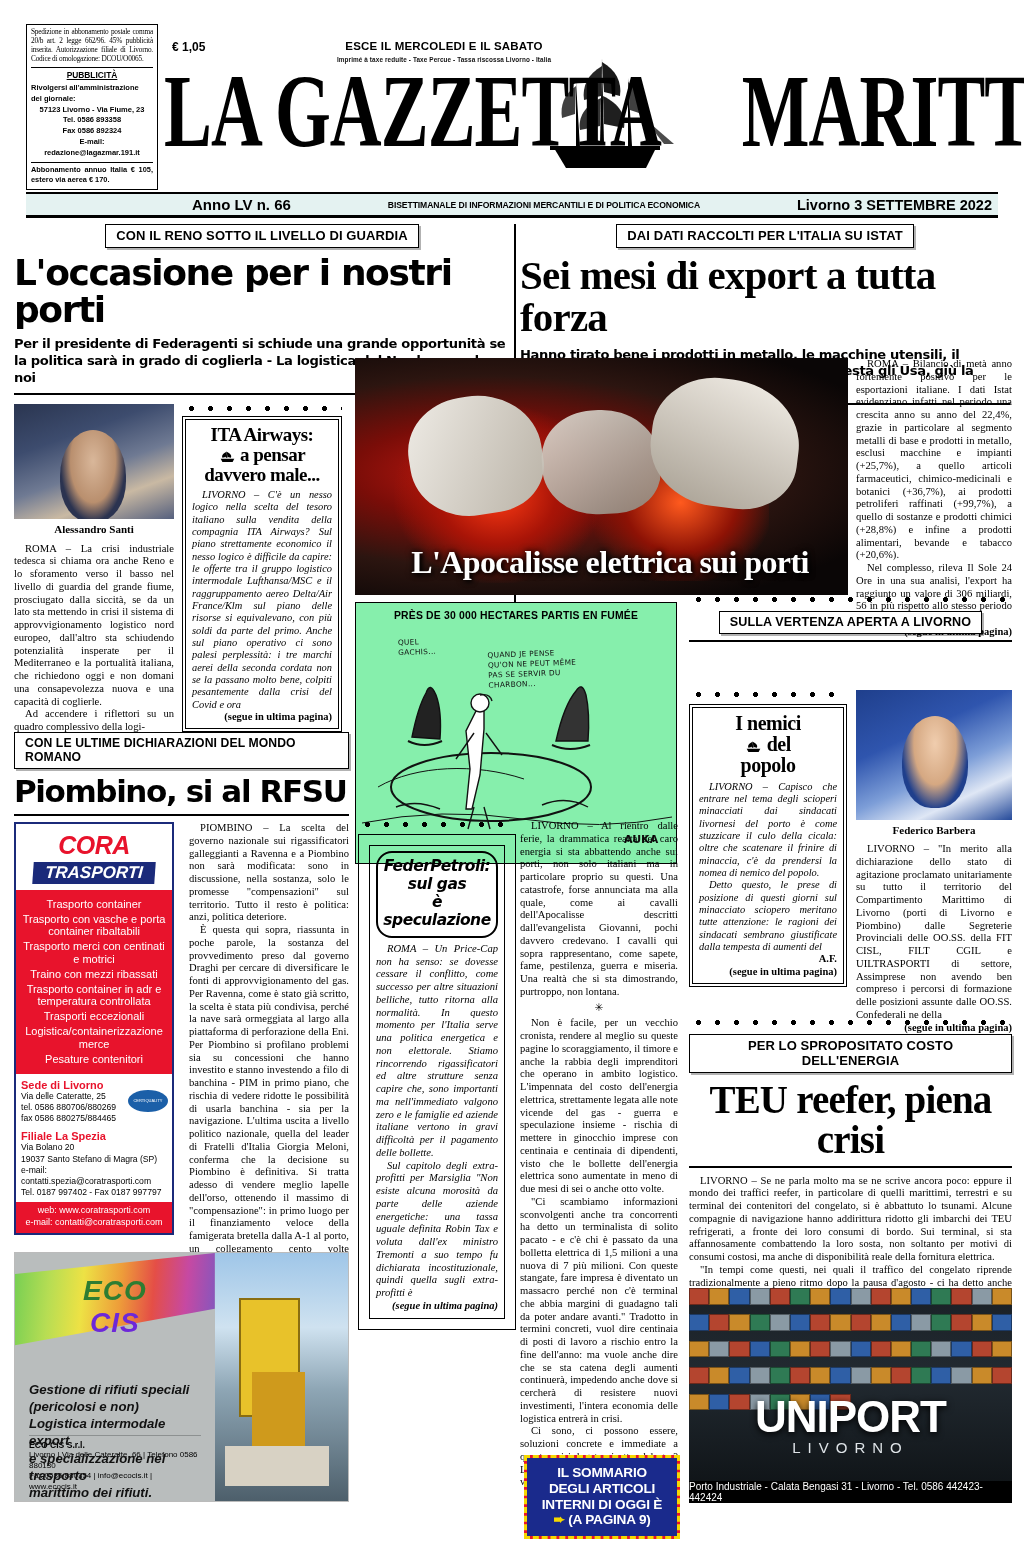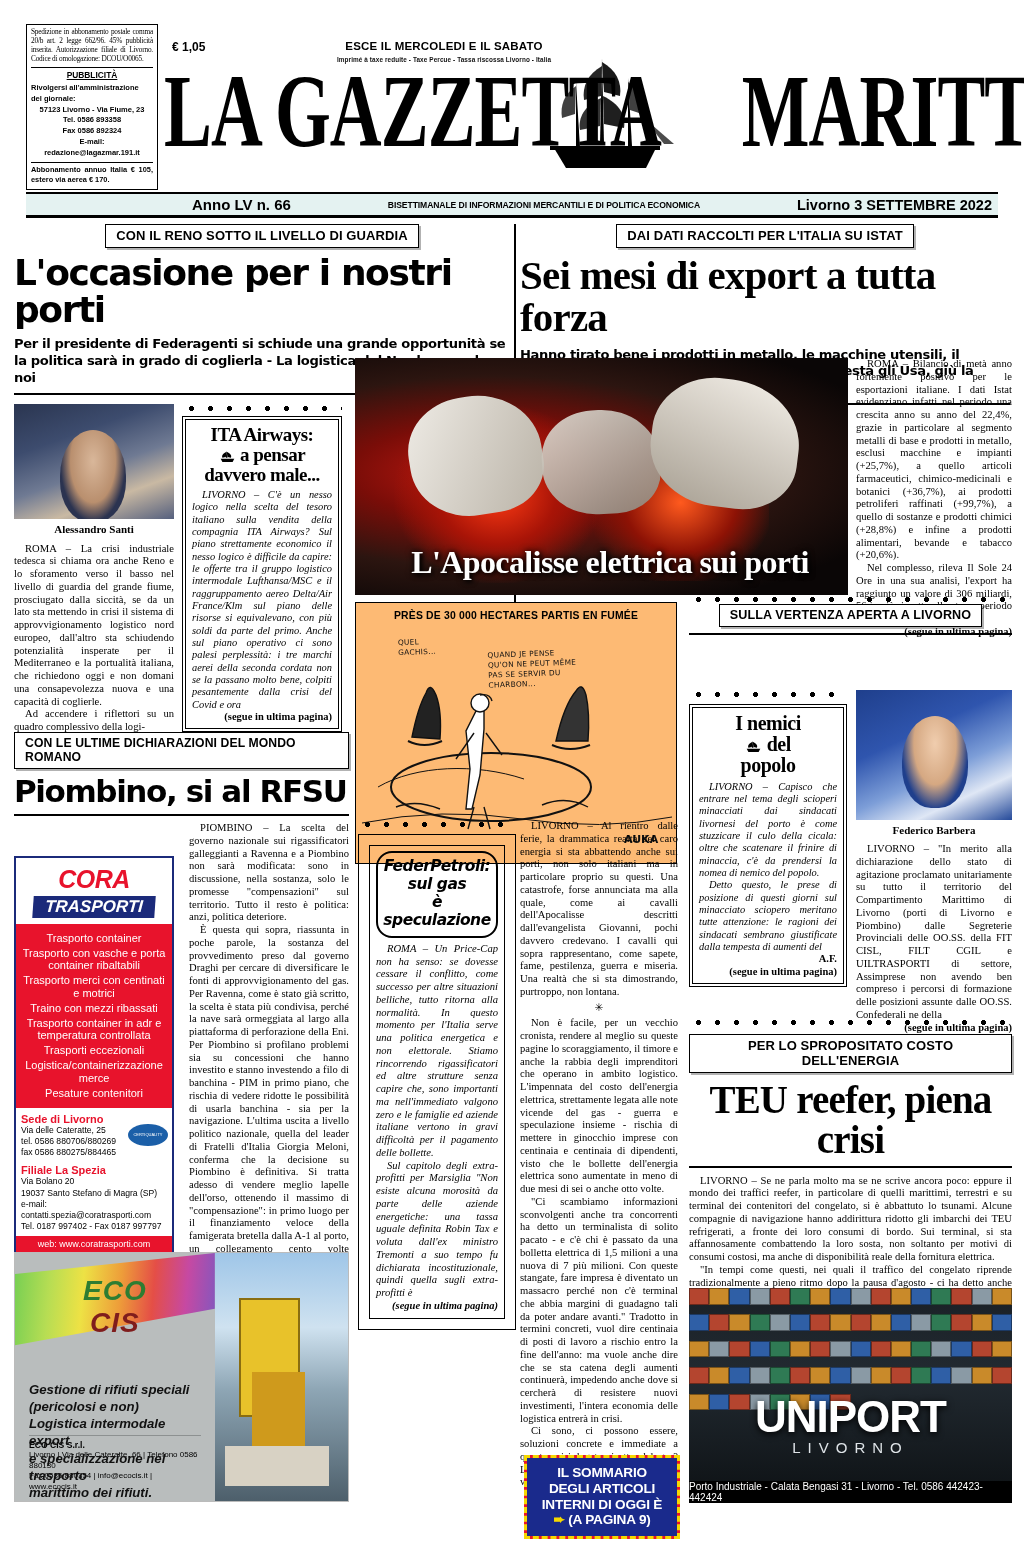--- a/index.html
+++ b/index.html
@@ -144,40 +144,40 @@
      background:linear-gradient(200deg,#f3efe8,#a79f92);}
   .apoc .h3{left:38%;top:22%;width:24%;height:44%;transform:rotate(-3deg);
      background:linear-gradient(150deg,#e0dbd2,#8d857a);opacity:.92;}
   .apoc .ttl {
     position:absolute; left:0; right:0; bottom:14px; text-align:center; color:#fff;
     font-family:"Liberation Serif", serif; font-weight:bold; font-size:32px;
     letter-spacing:-0.6px; text-shadow:0 0 7px #000, 2px 2px 5px #000;padding-left:17px;
   }
 
   
-  .cartoon { border:1.2px solid #000; height:262px; position:relative; background:#fdba74; overflow:hidden;}
+  .cartoon { border:1.2px solid #000; height:262px; position:relative; background:#86efac; overflow:hidden;}
   .cartoon .ctitle { font-family:"Liberation Sans", sans-serif; font-weight:bold;
      font-size:10.4px; text-align:center; padding-top:7px; letter-spacing:0.2px;}
   .hw { font-family:"DejaVu Sans", sans-serif; font-size:7.4px; line-height:1.35; color:#111;
         transform:rotate(-2deg); letter-spacing:0.3px;}
 
   
   .sommario {
     border:3px solid #e8132c; background:#1a2a8c; color:#fff; text-align:center;
     padding:7px 4px 8px; font-family:"Liberation Sans", sans-serif; font-weight:bold;
     font-size:13.6px; line-height:1.16; letter-spacing:-0.2px;
     position:relative;
   }
   .sommario::before{
     content:""; position:absolute; inset:-3px; border:3px dashed #f5d800; pointer-events:none;
   }
   .sommario .arrow { color:#f5d800; }
 
   
-  .cora { border:2px solid #1b2a7a; width:160px;margin-top:34px; }
+  .cora { border:2px solid #1b2a7a; width:160px; }
   .cora-logo { background:#fff; padding:7px 4px 6px; text-align:center; }
   .cora-logo .c1 {
     font-family:"Liberation Sans", sans-serif; font-weight:bold; font-style:italic;
     font-size:25px; color:#e8132c; letter-spacing:-0.5px; position:relative; z-index:2;
   }
   .cora-logo .c2 {
     display:inline-block; background:#1b2a7a; color:#fff; font-style:italic; font-weight:bold;
     font-family:"Liberation Sans", sans-serif; font-size:17px; padding:1px 12px; margin-top:2px;
     transform:skewX(-4deg);
   }
@@ -199,21 +199,21 @@
   .ecocis-l { width:60%; position:relative; padding:14px 14px 8px; }
   .eco-rainbow { position:absolute; left:0; top:0; width:100%; height:96px;
     background:linear-gradient(95deg,#6fd04a 0%, #b7e04a 18%, #f2e53a 34%, #f29b2e 52%, #e8453c 68%, #c73fa0 84%, #7b4fc0 100%);
     clip-path:polygon(0 22%,100% 0,100% 58%,0 96%);
     opacity:0.92;
   }
   .eco-logo { position:relative; z-index:2; text-align:center; padding-top:8px;}
   .eco-logo .e1 { font-family:"Liberation Sans", sans-serif; font-weight:bold; font-size:28px;
       color:#2e7d32; font-style:italic; letter-spacing:1px;}
   .eco-logo .e2 { font-family:"Liberation Sans", sans-serif; font-weight:bold; font-size:28px;
-      color:#7f1d1d; font-style:italic; letter-spacing:1px;}
+      color:#6d28d9; font-style:italic; letter-spacing:1px;}
   .eco-txt { position:relative; z-index:2; margin-top:42px; font-family:"Liberation Sans", sans-serif;
       font-weight:bold; font-style:italic; font-size:13.2px; line-height:1.3; color:#111;}
   .eco-foot { position:absolute; left:14px; right:14px; bottom:8px; }
   .eco-foot .nm { font-family:"Liberation Sans", sans-serif; font-weight:bold; font-size:8.6px;}
   .eco-foot .ln { font-family:"Liberation Sans", sans-serif; font-size:8px; line-height:1.35;}
   .ecocis-r { width:40%; background:
      linear-gradient(180deg,#9fc6e8 0%, #cfe2f0 30%, #8ea6b5 55%, #4d5f6b 100%); position:relative;}
   .ecocis-r .crane{position:absolute;left:18%;top:18%;width:46%;height:48%;background:#e8c22a;
      border:2px solid #8a6d10;}
   .ecocis-r .crane2{position:absolute;left:28%;top:48%;width:40%;height:34%;background:#cf9a1c;}
@@ -482,21 +482,21 @@
       <div>IL SOMMARIO</div>
       <div>DEGLI ARTICOLI</div>
       <div>INTERNI DI OGGI È</div>
       <div><span class="arrow">➨</span>
         <span>(A PAGINA 9)</span></div>
     </div>
   </div>
 
   <div style="position:absolute;left:689px;top:595px;width:323px;">
     <div class="dots"></div>
-    <div class="kicker-center" style="text-decoration:underline;"><span class="kicker" style="font-size:12.6px;">SULLA VERTENZA APERTA A LIVORNO</span></div>
+    <div class="kicker-center" style="margin-top:7px;text-decoration:underline;"><span class="kicker" style="font-size:12.6px;">SULLA VERTENZA APERTA A LIVORNO</span></div>
     <div class="hr2"></div>
   </div>
 
   <div style="position:absolute;left:689px;top:690px;width:158px;">
     <div class="dots" style="margin-bottom:5px;"></div>
     <div class="boxart">
       <div class="boxart-inner">
         <h3 style="font-size:20px;">
           <span>I nemici</span><br>
           <svg class="shipglyph" viewBox="0 0 20 15">

